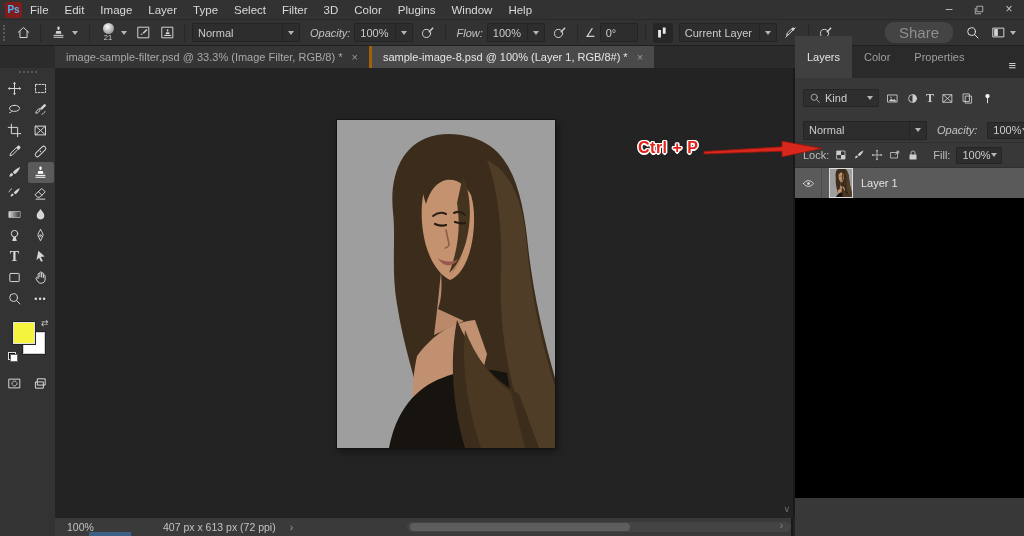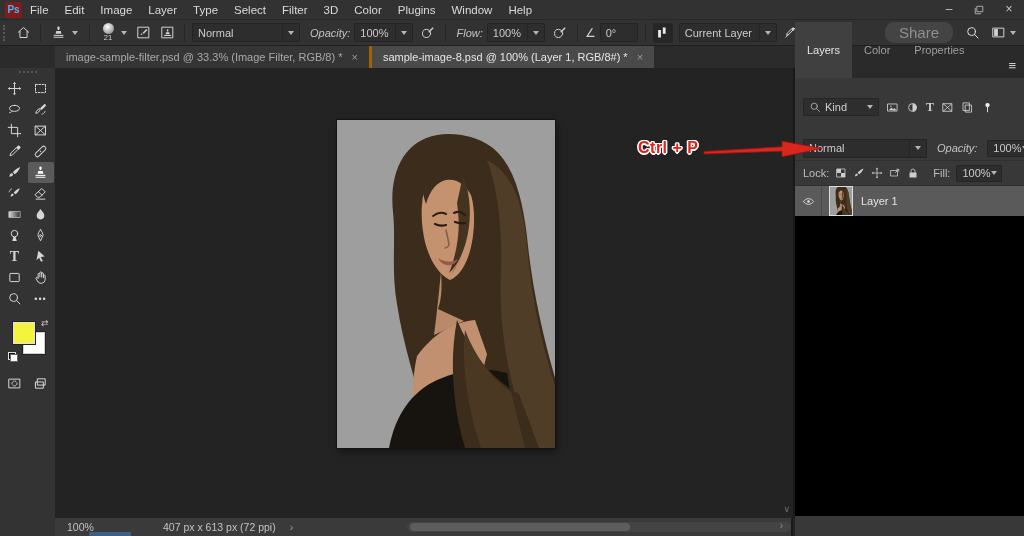--- a/index.html
+++ b/index.html
@@ -70,24 +70,24 @@
   .zoomline{position:absolute;left:22px;bottom:0;width:42px;height:4px;background:#3c5f86;}
   .statusdims{margin-left:58px;white-space:nowrap;}
   .statchev{margin-left:14px;color:#9d9d9d;}
   .hscroll{position:absolute;left:352px;top:4px;width:384px;height:10px;background:#444444;border-radius:5px;}
   .hthumb{position:absolute;left:3px;top:1px;width:220px;height:8px;background:#5d5d5d;border-radius:4px;}
   .hscrollchev{position:absolute;right:8px;top:2px;color:#8a8a8a;font-size:10px;line-height:12px;}
 
   
   .panel{position:absolute;left:795px;top:46px;width:229px;height:490px;background:#383838;box-sizing:border-box;}
   .paneltabs{height:32px;background:#2a2a2a;display:flex;align-items:flex-end;}
-  .ptab{padding:16px 12px;height:24px;line-height:24px;font-size:11px;color:#9f9f9f;}
+  .ptab{padding:9px 12px;height:24px;line-height:24px;font-size:11px;color:#9f9f9f;}
   .ptab.active{background:#404040;color:#e4e4e4;}
   .pmenu{margin-left:auto;margin-right:8px;color:#cfcfcf;font-size:13px;line-height:24px;}
-  .kindrow{height:26px;display:flex;align-items:center;padding:16px 8px;gap:7px;}
+  .kindrow{height:26px;display:flex;align-items:center;padding:7px 8px;gap:7px;}
   .kindbox{display:flex;align-items:center;height:18px;background:#2e2e2e;border:1px solid #262626;border-radius:1px;padding:0 5px;gap:4px;font-size:11px;color:#cfcfcf;width:76px;box-sizing:border-box;}
   .kindbox .chev{margin-left:auto;}
   .fbtn{color:#cfcfcf;display:flex;align-items:center;}
   .blendrow{height:24px;display:flex;align-items:center;padding:0 8px;gap:6px;border-bottom:1px solid #303030;}
   .blendbox{width:112px;}
   .smallbox{width:46px;box-sizing:border-box;justify-content:space-between;}
   .lockrow{height:24px;display:flex;align-items:center;padding:0 8px;gap:6px;border-bottom:1px solid #303030;font-size:11px;color:#bdbdbd;}
   .lockbtn{color:#cdcdcd;display:flex;align-items:center;}
   .layerlist{height:330px;background:#000000;position:relative;}
   .layerrow{height:30px;display:flex;align-items:center;background:#5a5a5a;}

